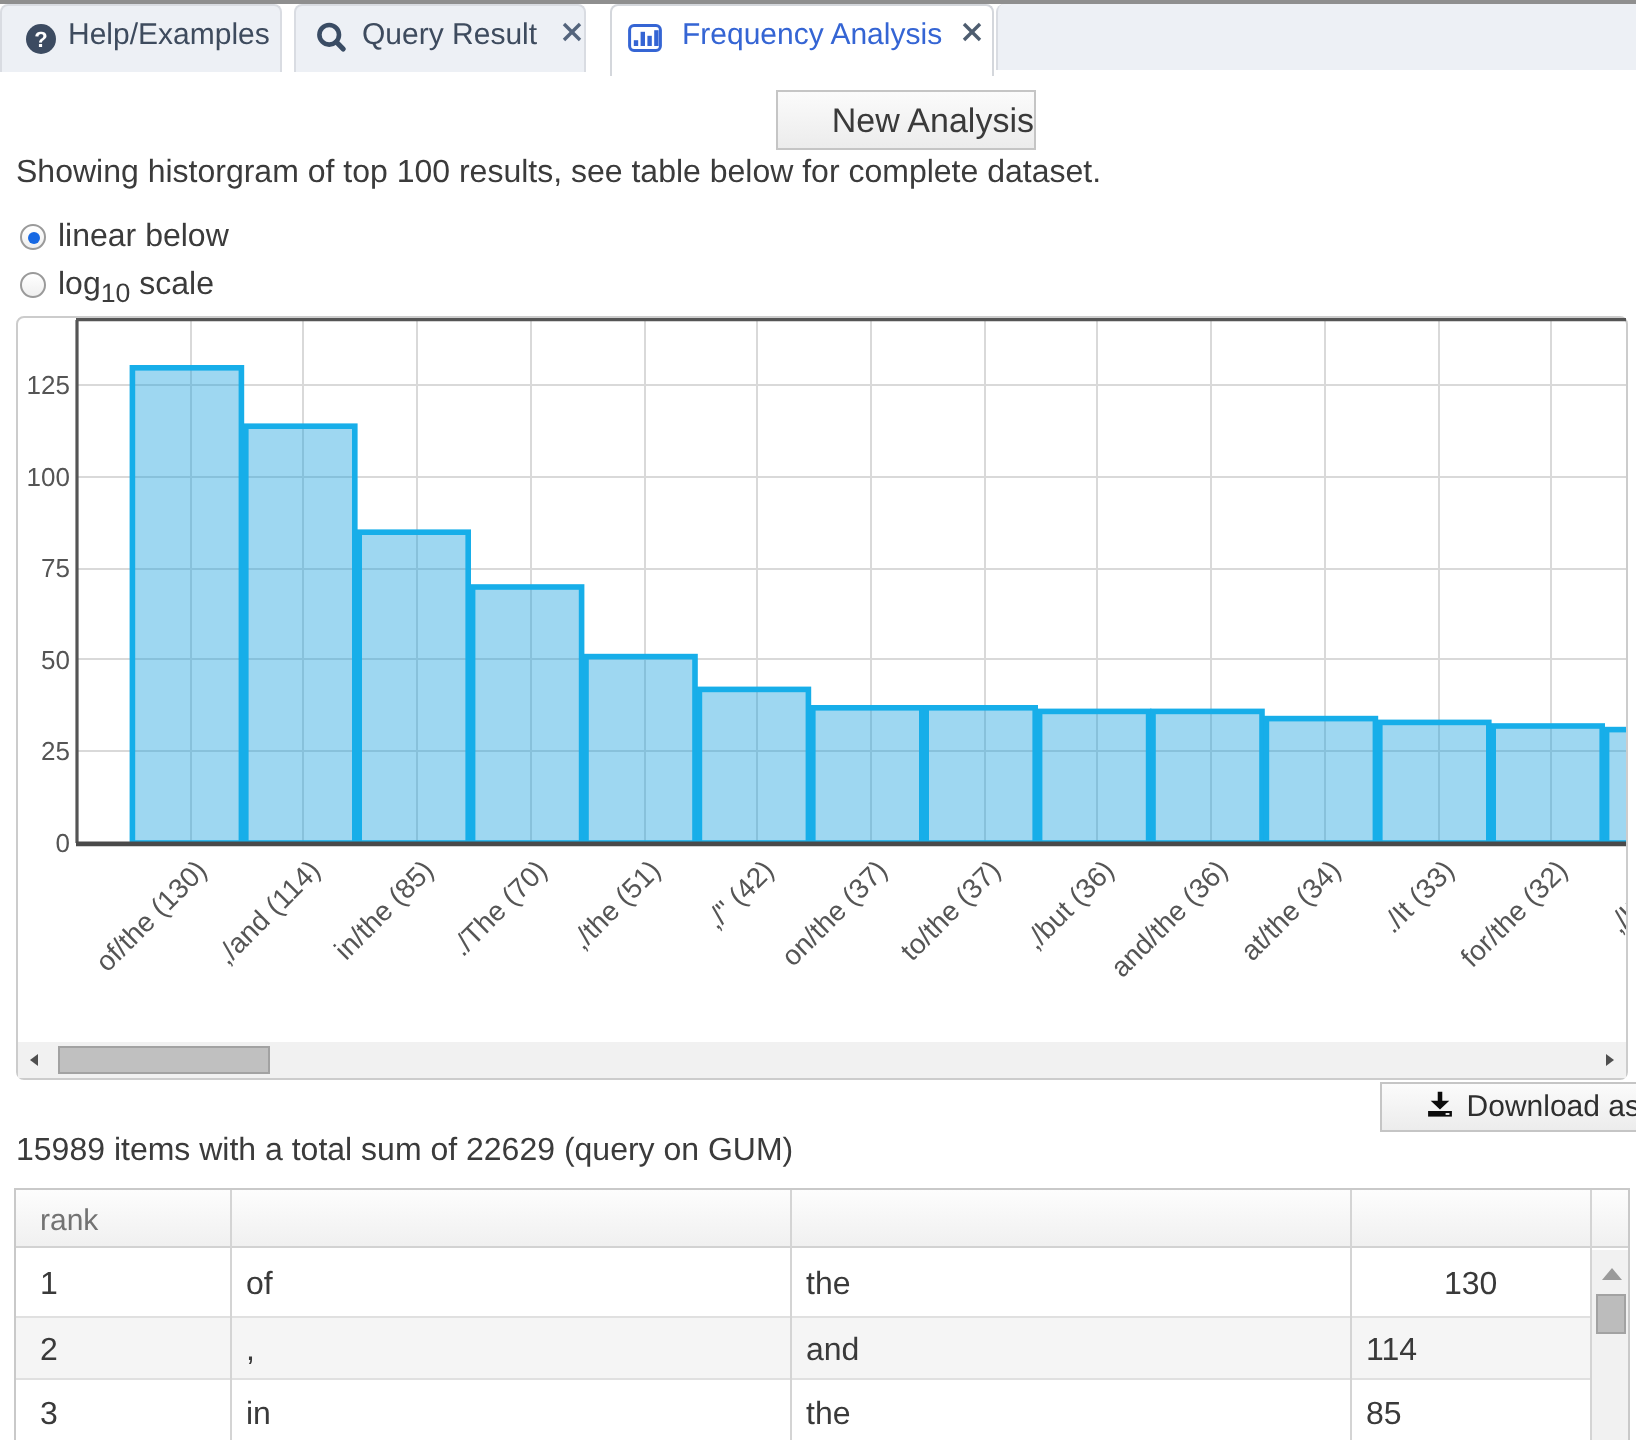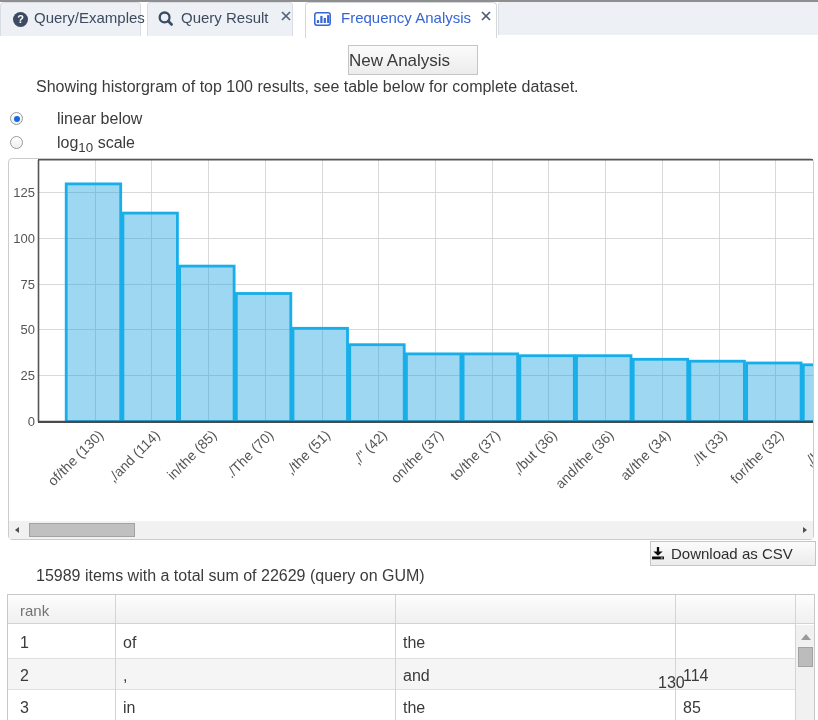--- a/index.html
+++ b/index.html
@@ -13,23 +13,23 @@
   .tab { top:2px; height:34px; background:#edf0f5; border:1px solid #d9dce2;
     border-bottom:none; border-radius:4px 4px 0 0; color:#3e4b5e; font-size:15px; }
   .tab .lbl { position:absolute; top:6px; }
   #tab3 { background:#fff; border-color:#d4d7dc; height:36px; color:#3565d4; }
   #tabrest { top:2px; left:498px; width:320px; height:33px; background:#edf0f5;
     border-left:1px solid #d9dce2; border-radius:4px 0 0 0; }
 
   
   .btn { border:1px solid #c5c5c5; border-radius:0;
     background:linear-gradient(to bottom,#fbfbfb,#ececec); color:#3a3a3a;
-    text-align:left; }
-
-  .txt { color:#3b3b3b; font-size:16px;margin-left:28px; }
+    text-align:right;margin-left:40px; }
+
+  .txt { color:#3b3b3b; font-size:16px; }
 
   
   .radio { width:13px; height:13px; border-radius:50%;
     border:1px solid #9a9a9a; background:linear-gradient(#fff,#efefef); }
 
   
   #chartpanel { left:8px; top:158px; width:806px; height:382px;
     border:1px solid #cccccc; border-radius:4px; background:#fff; }
   #hscroll { position:absolute; left:0; top:362px; width:804px; height:18px; background:#f1f1f1; }
   #hthumb { position:absolute; left:20px; top:2px; width:106px; height:14px;
@@ -42,21 +42,21 @@
     border-bottom:1px solid #d2d2d2; color:#737373; font-size:15px; line-height:29px; }
   .td { position:absolute; height:32px; font-size:16px; color:#3a3a3a; line-height:35px; }
   .cdiv { position:absolute; top:0; width:1px; background:#d4d4d4; }
 </style>
 </head>
 <body>
 <div id="page">
   <div class="abs" id="topline"></div>
 
   <div class="abs tab" id="tab1" style="left:0; width:141px;">
-    <span class="lbl" style="left:33px;">Query/Examples</span>
+    <span class="lbl" style="left:33px;">Help/Examples</span>
     <svg class="abs" style="left:12px; top:9px;" width="15" height="15" viewBox="0 0 15 15">
       <circle cx="7.5" cy="7.5" r="7.5" fill="#3c4b61"></circle>
       <text x="7.5" y="11.4" font-size="11" font-weight="bold" fill="#fff" text-anchor="middle" font-family="Liberation Sans">?</text>
     </svg>
   </div>
   <div class="abs tab" id="tab2" style="left:147px; width:146px;">
     <span class="lbl" style="left:33px;">Query Result</span>
     <svg class="abs" style="left:10px; top:8px;" width="16" height="16" viewBox="0 0 16 16">
       <circle cx="6.6" cy="6.4" r="4.9" fill="none" stroke="#3a4c64" stroke-width="2.3"></circle>
       <line x1="10.2" y1="10" x2="13.6" y2="13.5" stroke="#3a4c64" stroke-width="2.6" stroke-linecap="round"></line>
@@ -186,21 +186,21 @@
   <div class="abs" id="tbl">
 
     <div class="th" style="left:0; width:806px;"></div>
     <div class="th" style="left:12px; top:1px; width:90px; background:none; border-bottom:none;">rank</div>
 
     <div class="abs" style="left:0; top:30px; width:787px; height:32.5px; background:#fff;"></div>
     <div class="abs" style="left:0; top:62.5px; width:787px; height:32.5px; background:#f5f5f5; border-top:1px solid #e0e0e0; border-bottom:1px solid #e0e0e0;"></div>
     <div class="td" style="left:12px; top:30px;">1</div>
     <div class="td" style="left:115px; top:30px;">of</div>
     <div class="td" style="left:395px; top:30px;">the</div>
-    <div class="td" style="left:650px; top:30px;margin-top:40px;">130</div>
+    <div class="td" style="left:714px; top:30px;">130</div>
     <div class="td" style="left:12px; top:63px;">2</div>
     <div class="td" style="left:115px; top:63px;">,</div>
     <div class="td" style="left:395px; top:63px;">and</div>
     <div class="td" style="left:675px; top:63px;">114</div>
     <div class="td" style="left:12px; top:95px;">3</div>
     <div class="td" style="left:115px; top:95px;">in</div>
     <div class="td" style="left:395px; top:95px;">the</div>
     <div class="td" style="left:675px; top:95px;">85</div>
 
     <div class="cdiv" style="left:107px; height:300px;"></div>

